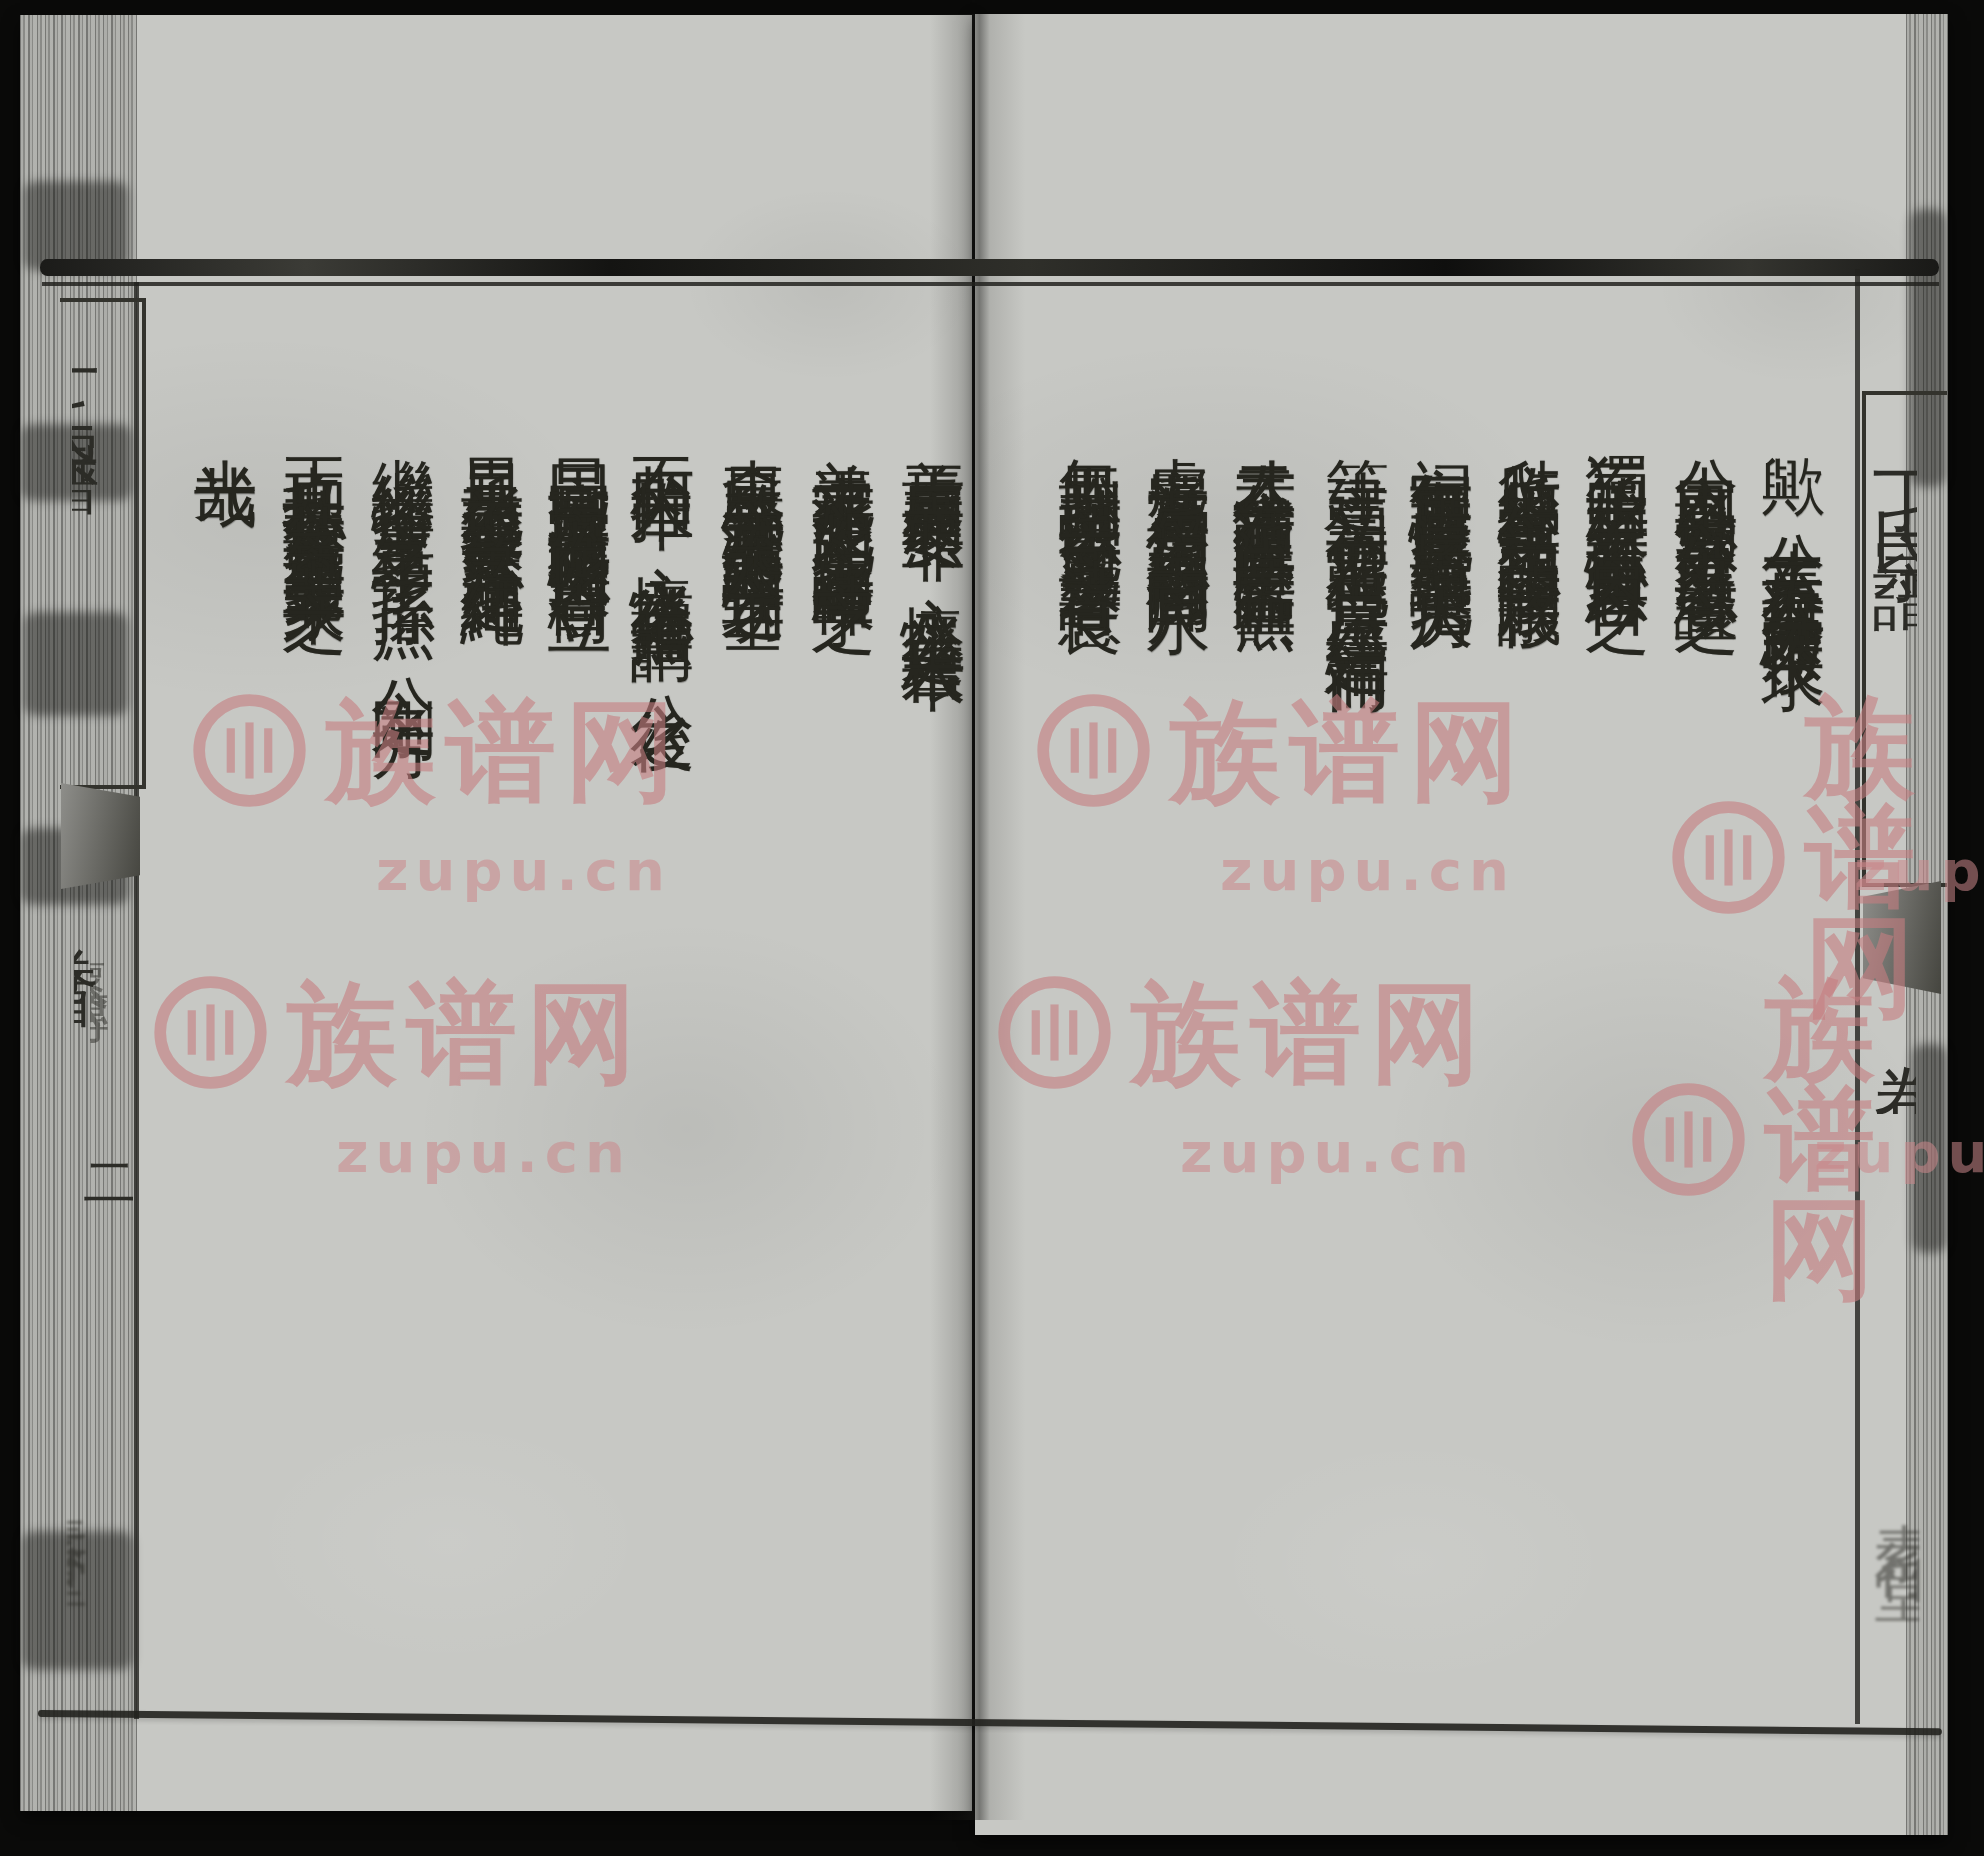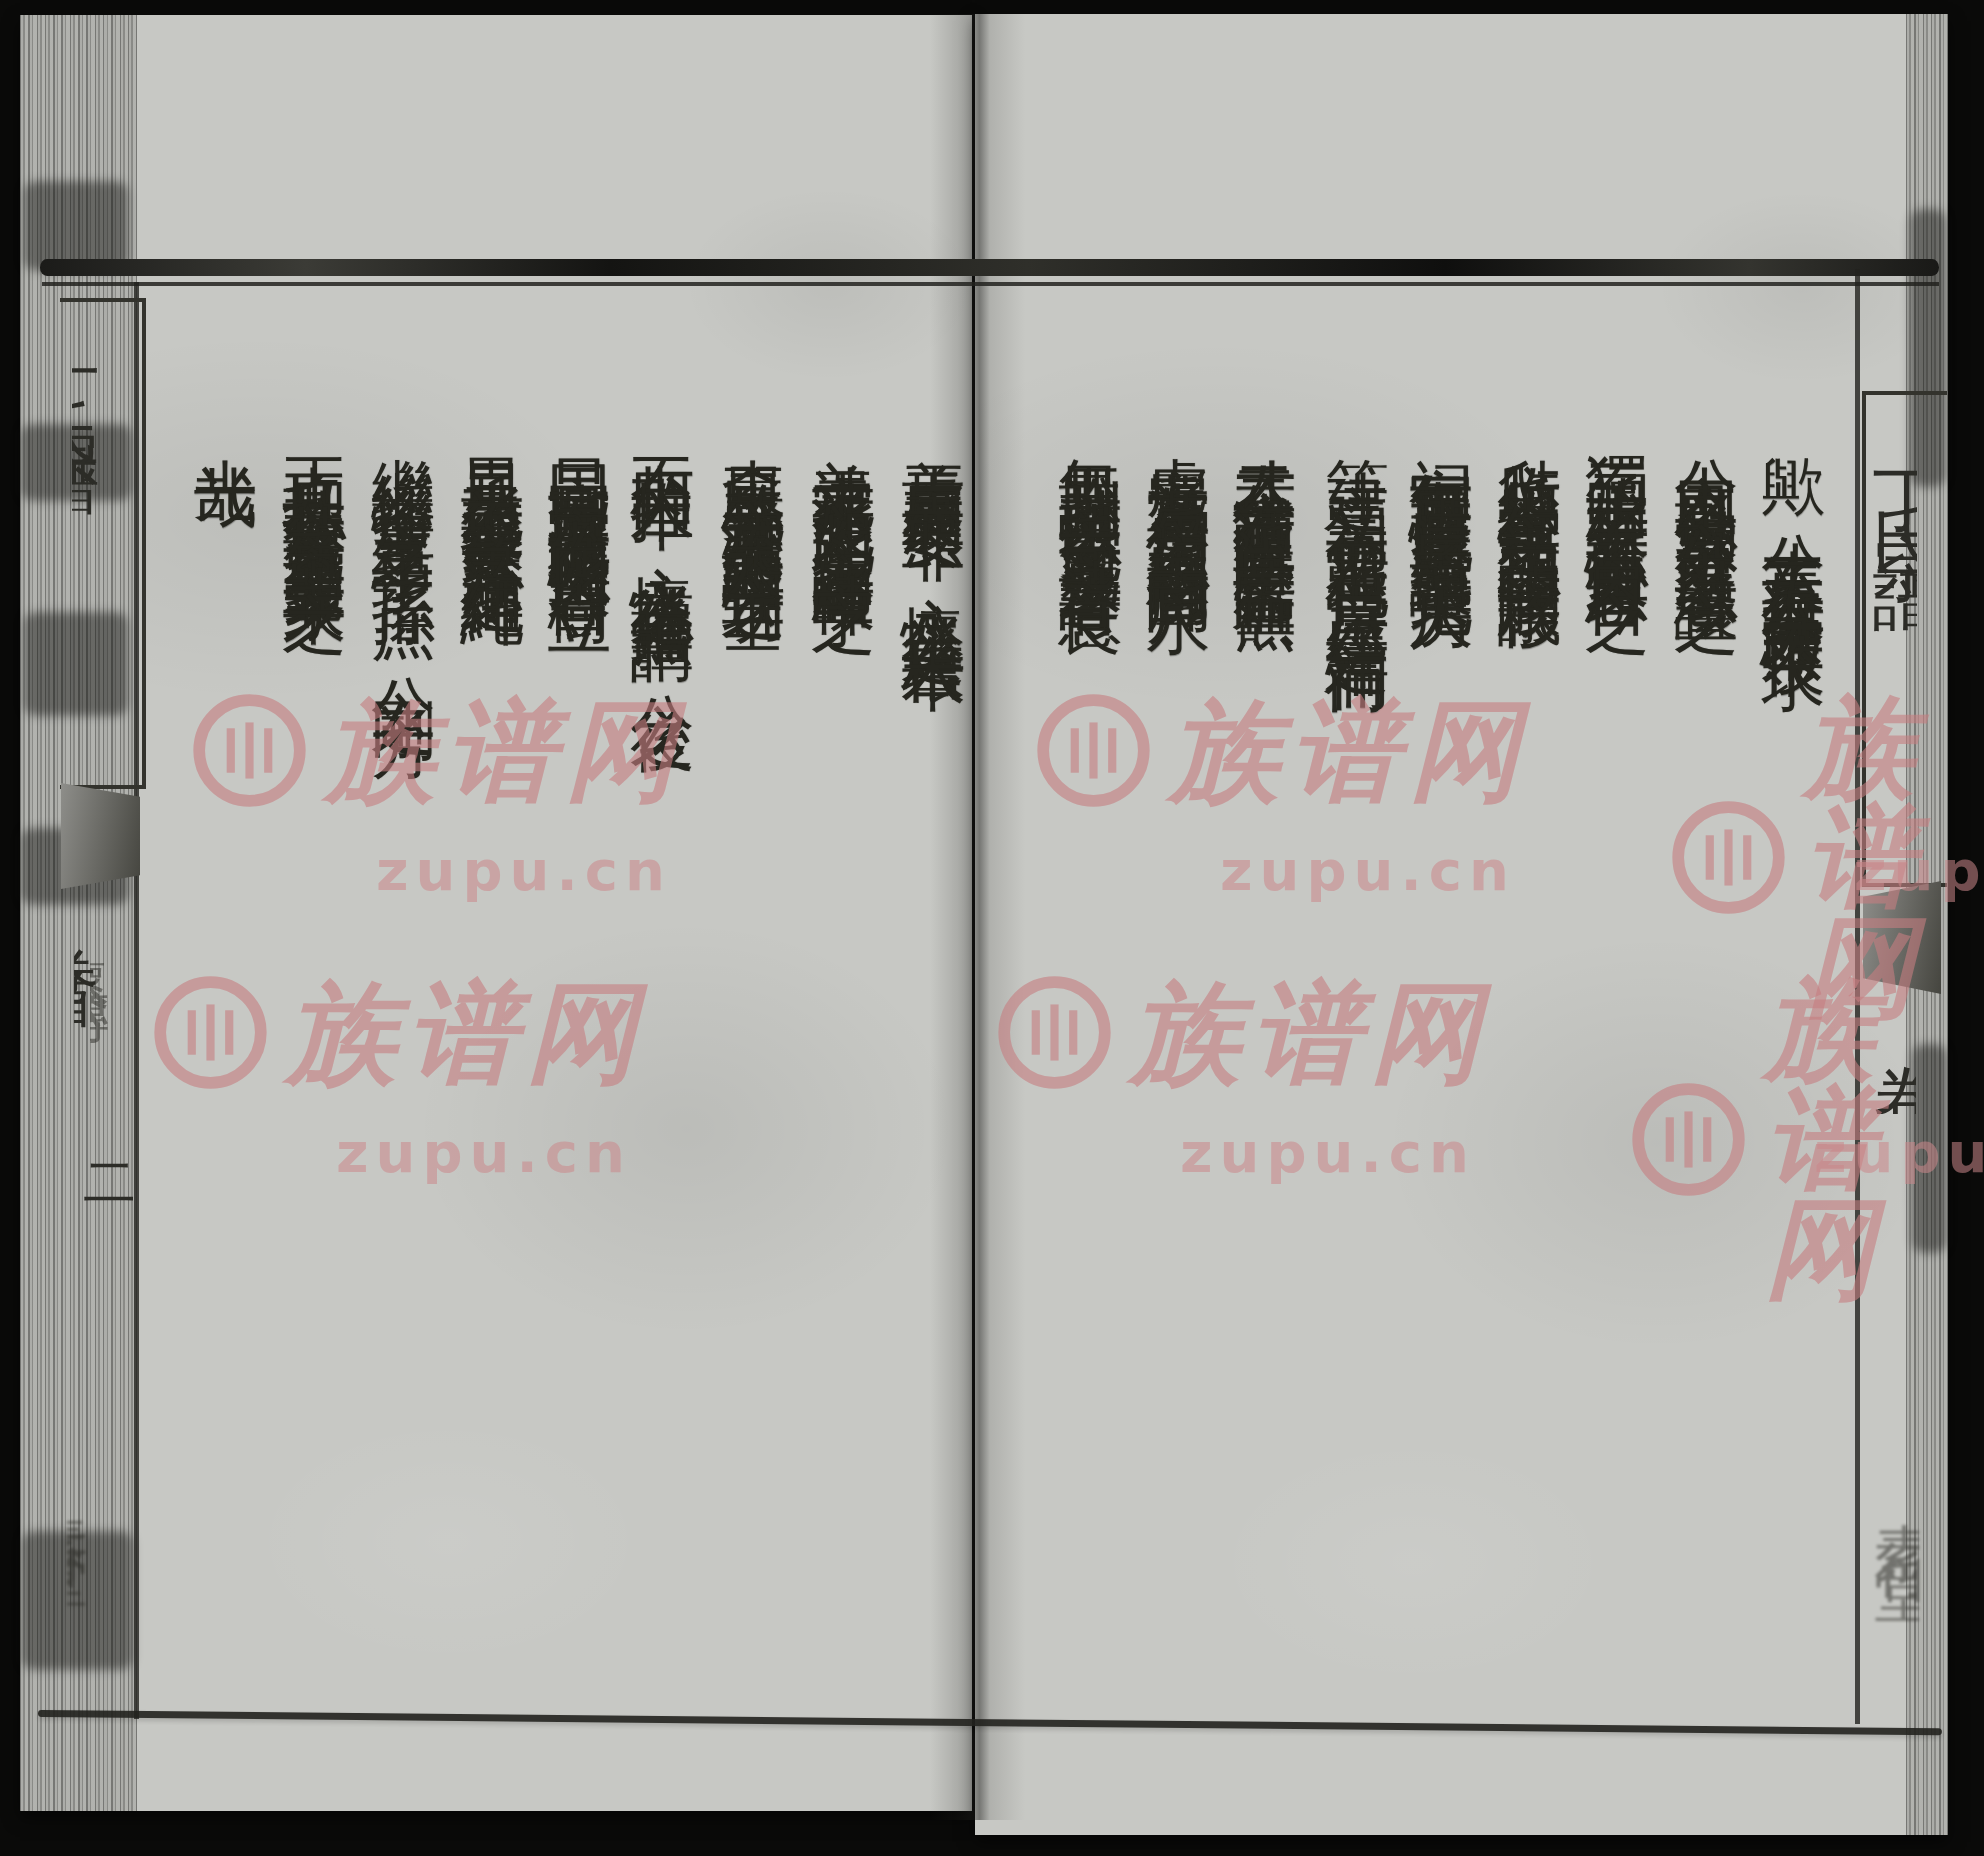--- a/index.html
+++ b/index.html
@@ -80,21 +80,21 @@
   #wedge-left{left:61px;top:783px;width:79px;height:106px;clip-path:polygon(0 0,100% 13%,100% 87%,0 100%);}
   .faint{opacity:.5;filter:blur(0.7px);}
   .smeared{opacity:.55;filter:blur(1.7px);}
   
   .wm{
     position:absolute;display:flex;align-items:center;
     color:#c67e81;opacity:.6;pointer-events:none;
     font-family:"DejaVu Sans","Liberation Sans",sans-serif;
   }
   .wm-logo{flex:0 0 auto;margin-right:18px;}
-  .wm-text{font-size:110px;font-weight:bold;letter-spacing:9.7px;line-height:1;font-style:italic;}
+  .wm-text{font-size:110px;font-weight:bold;letter-spacing:9.7px;line-height:1;}
   .wm-url{
     position:absolute;color:#cb888b;opacity:.55;pointer-events:none;
     font-family:"DejaVu Sans","Liberation Sans",sans-serif;
     font-size:56px;font-weight:bold;letter-spacing:7px;
   }
 </style>
 </head>
 <body>
 
 <div class="page" id="page-left"></div>

